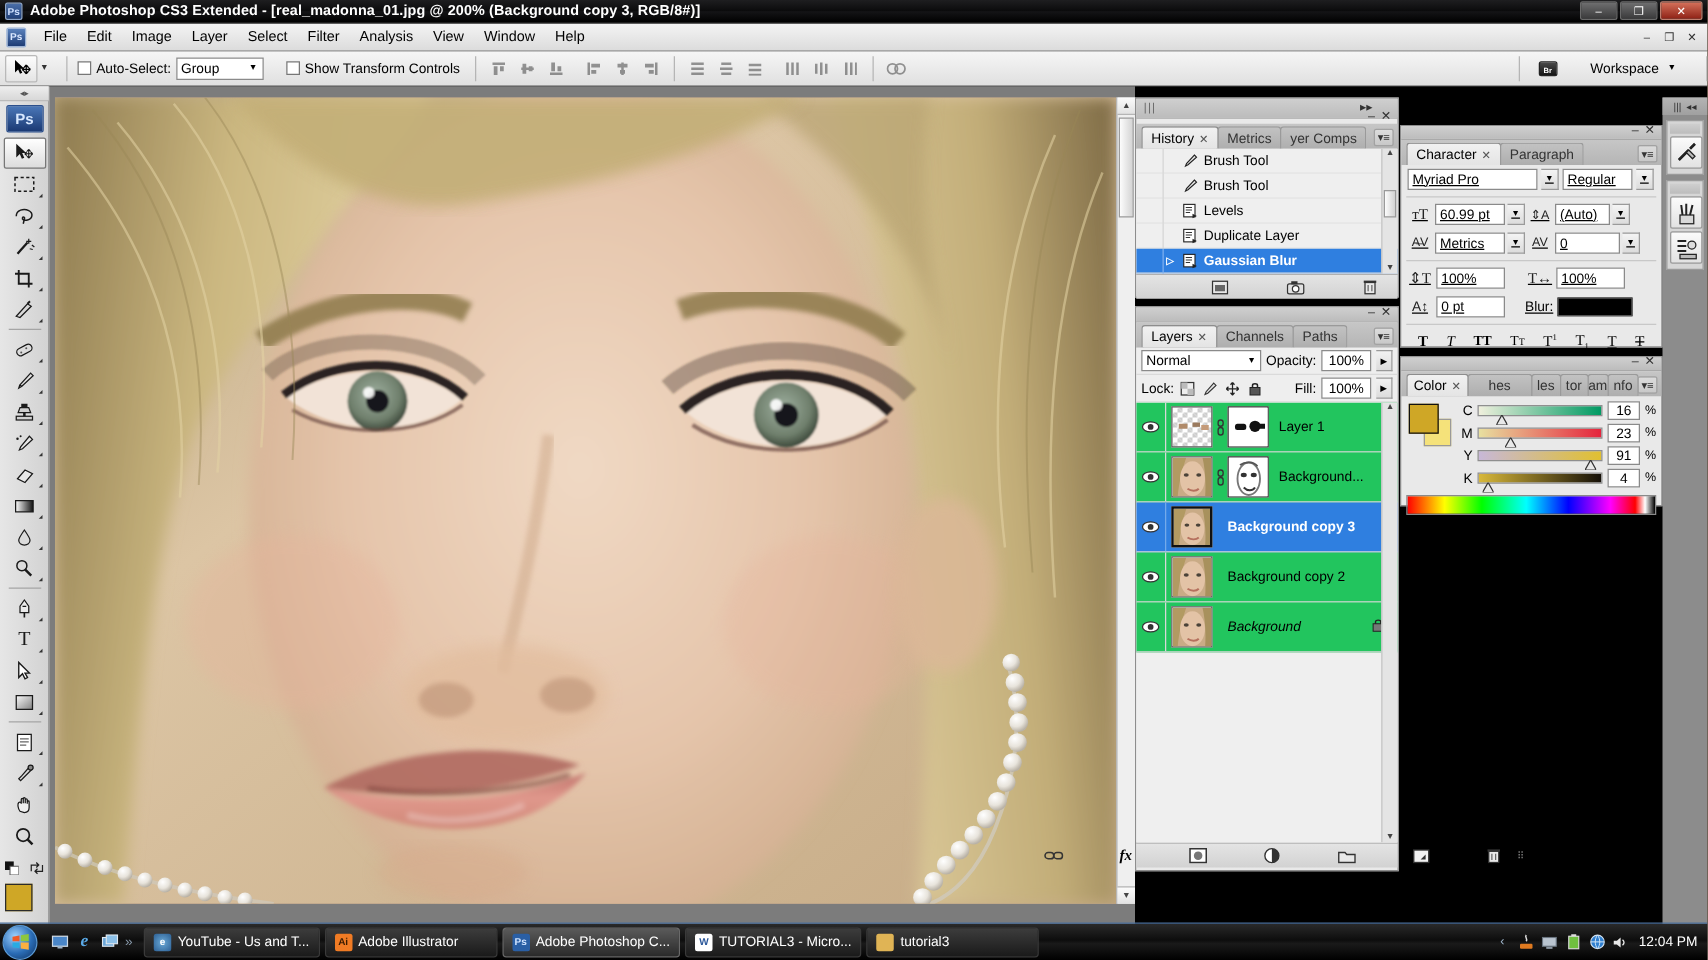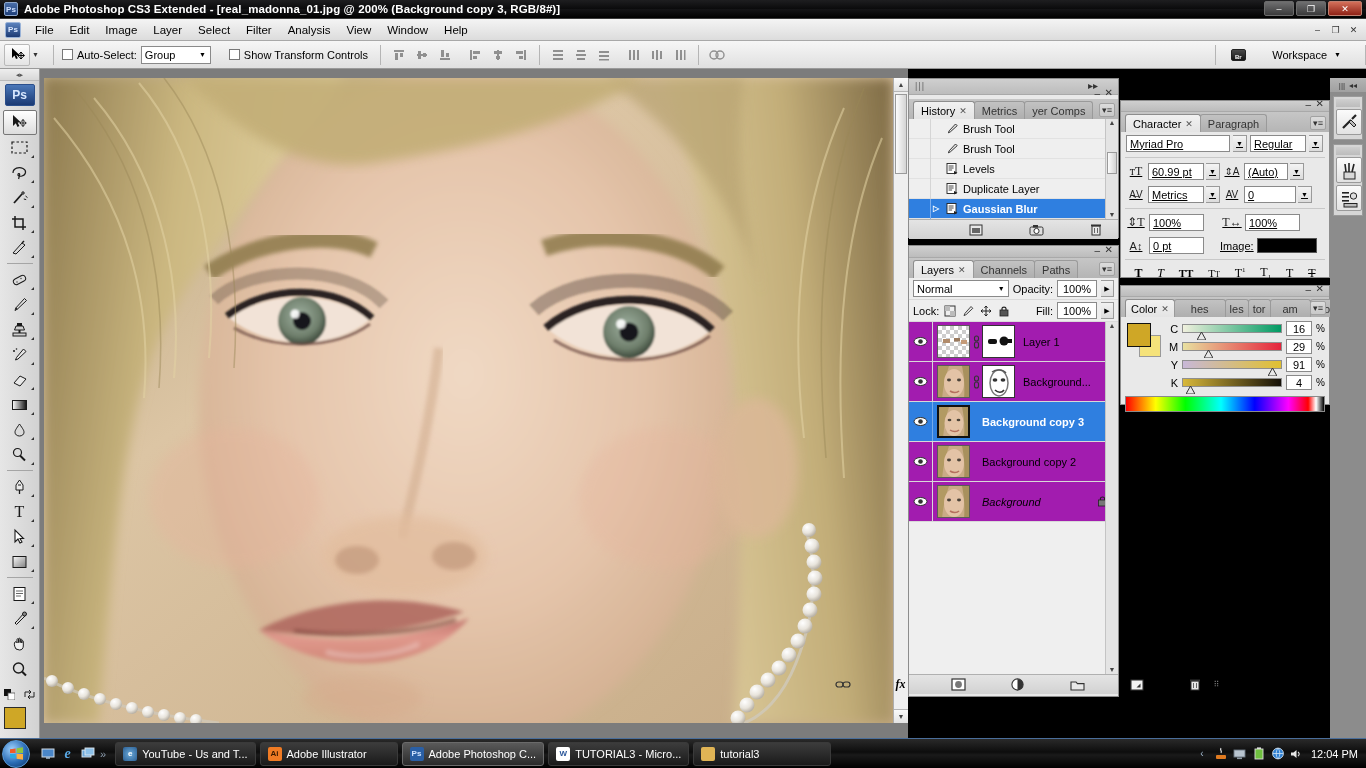--- a/index.html
+++ b/index.html
@@ -209,21 +209,21 @@
   .lay-select .ar{position:absolute;right:3px;font-size:7px;}
   .num-field{
     width:40px;height:17px;border:1px solid #8a8a8a;background:#fff;font-size:11px;
     display:flex;align-items:center;justify-content:center;
   }
   .num-arrow{width:13px;height:17px;border:1px solid #9a9a9a;border-left:none;
     background:linear-gradient(to bottom,#f2f2f2,#dcdcdc);display:flex;align-items:center;justify-content:center;font-size:7px;}
   .lock-ic{width:14px;height:14px;display:flex;align-items:center;justify-content:center;}
   .layer-row{
     height:40px;display:flex;align-items:center;border-bottom:1px solid #d8d8d8;
-    font-size:11px;background:#a21caf;position:relative;
+    font-size:11px;background:#22c55e;position:relative;
   }
   .layer-row.sel{background:#2f7fe0;color:#fff;font-weight:bold;}
   .eye-cell{width:24px;display:flex;align-items:center;justify-content:center;border-right:1px solid #d8d8d8;height:100%;}
   .lthumb{width:33px;height:33px;border:1px solid #5a5a5a;margin-left:4px;overflow:hidden;position:relative;background:#fff;}
   .lthumb.sel-border{border:2px solid #111;}
   .link-ic{width:12px;display:flex;align-items:center;justify-content:center;font-size:10px;}
   .mthumb{width:33px;height:33px;border:1px solid #333;background:#fff;overflow:hidden;position:relative;}
   .lay-name{margin-left:8px;}
   .lock-right{position:absolute;right:10px;font-size:10px;}
   .checker{
@@ -1248,21 +1248,21 @@
         <span>100%</span>
       </div>
     </div>
 
     <div class="ch-row" style="gap:3px">
       <span class="ch-ic" style="font-size:11px">A↕</span>
       <div class="ch-field" style="width:55px">
         <span>0 pt</span>
       </div>
       <div style="width:10px"></div>
-      <span>Image:</span>
+      <span>Blur:</span>
       <div style="width:60px;height:15px;background:#000;border:1px solid #555"></div>
     </div>
     <div class="ch-sep"></div>
 
     <div class="styleglyphs">
       <span style="font-family:'Liberation Serif',serif;font-weight:bold">T</span>
       <span style="font-family:'Liberation Serif',serif;font-style:italic">T</span>
       <span style="font-family:'Liberation Serif',serif;font-weight:bold;font-size:11px">TT</span>
       <span style="font-family:'Liberation Serif',serif;font-size:11px">T<span style="font-size:8px">T</span></span>
       <span style="font-family:'Liberation Serif',serif">T<sup style="font-size:7px">1</sup></span>
@@ -1284,21 +1284,21 @@
       </div>
       <div class="tab" style="padding:0 16px">
         <span>hes</span>
       </div>
       <div class="tab" style="padding:0 4px">
         <span>les</span>
       </div>
       <div class="tab" style="padding:0 4px">
         <span>tor</span>
       </div>
-      <div class="tab" style="padding:0 12px">
+      <div class="tab" style="padding:0 0">
         <span>am</span>
       </div>
       <div class="tab" style="padding:0 4px">
         <span>nfo</span>
       </div>
       <div class="panel-menu">▾≡</div>
     </div>
 
     <div style="display:flex;padding:2px 0 0 0">
       <div class="fgbg">
@@ -1316,21 +1316,21 @@
           <div class="col-val">16</div>
           <span class="col-pct">%</span>
         </div>
         <div class="col-row">
           <span class="col-lbl">M</span>
           <div class="slider" style="background:linear-gradient(to right,#e8e0a0,#e5243c)">
             <svg class="sl-knob" style="left:21px" width="9" height="8">
                 <path d="M4.5 0 L9 8 H0 Z" fill="#e8e8e8" stroke="#333" stroke-width="1"></path>
               </svg>
           </div>
-          <div class="col-val">29</div>
+          <div class="col-val">23</div>
           <span class="col-pct">%</span>
         </div>
         <div class="col-row">
           <span class="col-lbl">Y</span>
           <div class="slider" style="background:linear-gradient(to right,#c8b8d8,#e0c030)">
             <svg class="sl-knob" style="left:85px" width="9" height="8">
                 <path d="M4.5 0 L9 8 H0 Z" fill="#e8e8e8" stroke="#333" stroke-width="1"></path>
               </svg>
           </div>
           <div class="col-val">91</div>

